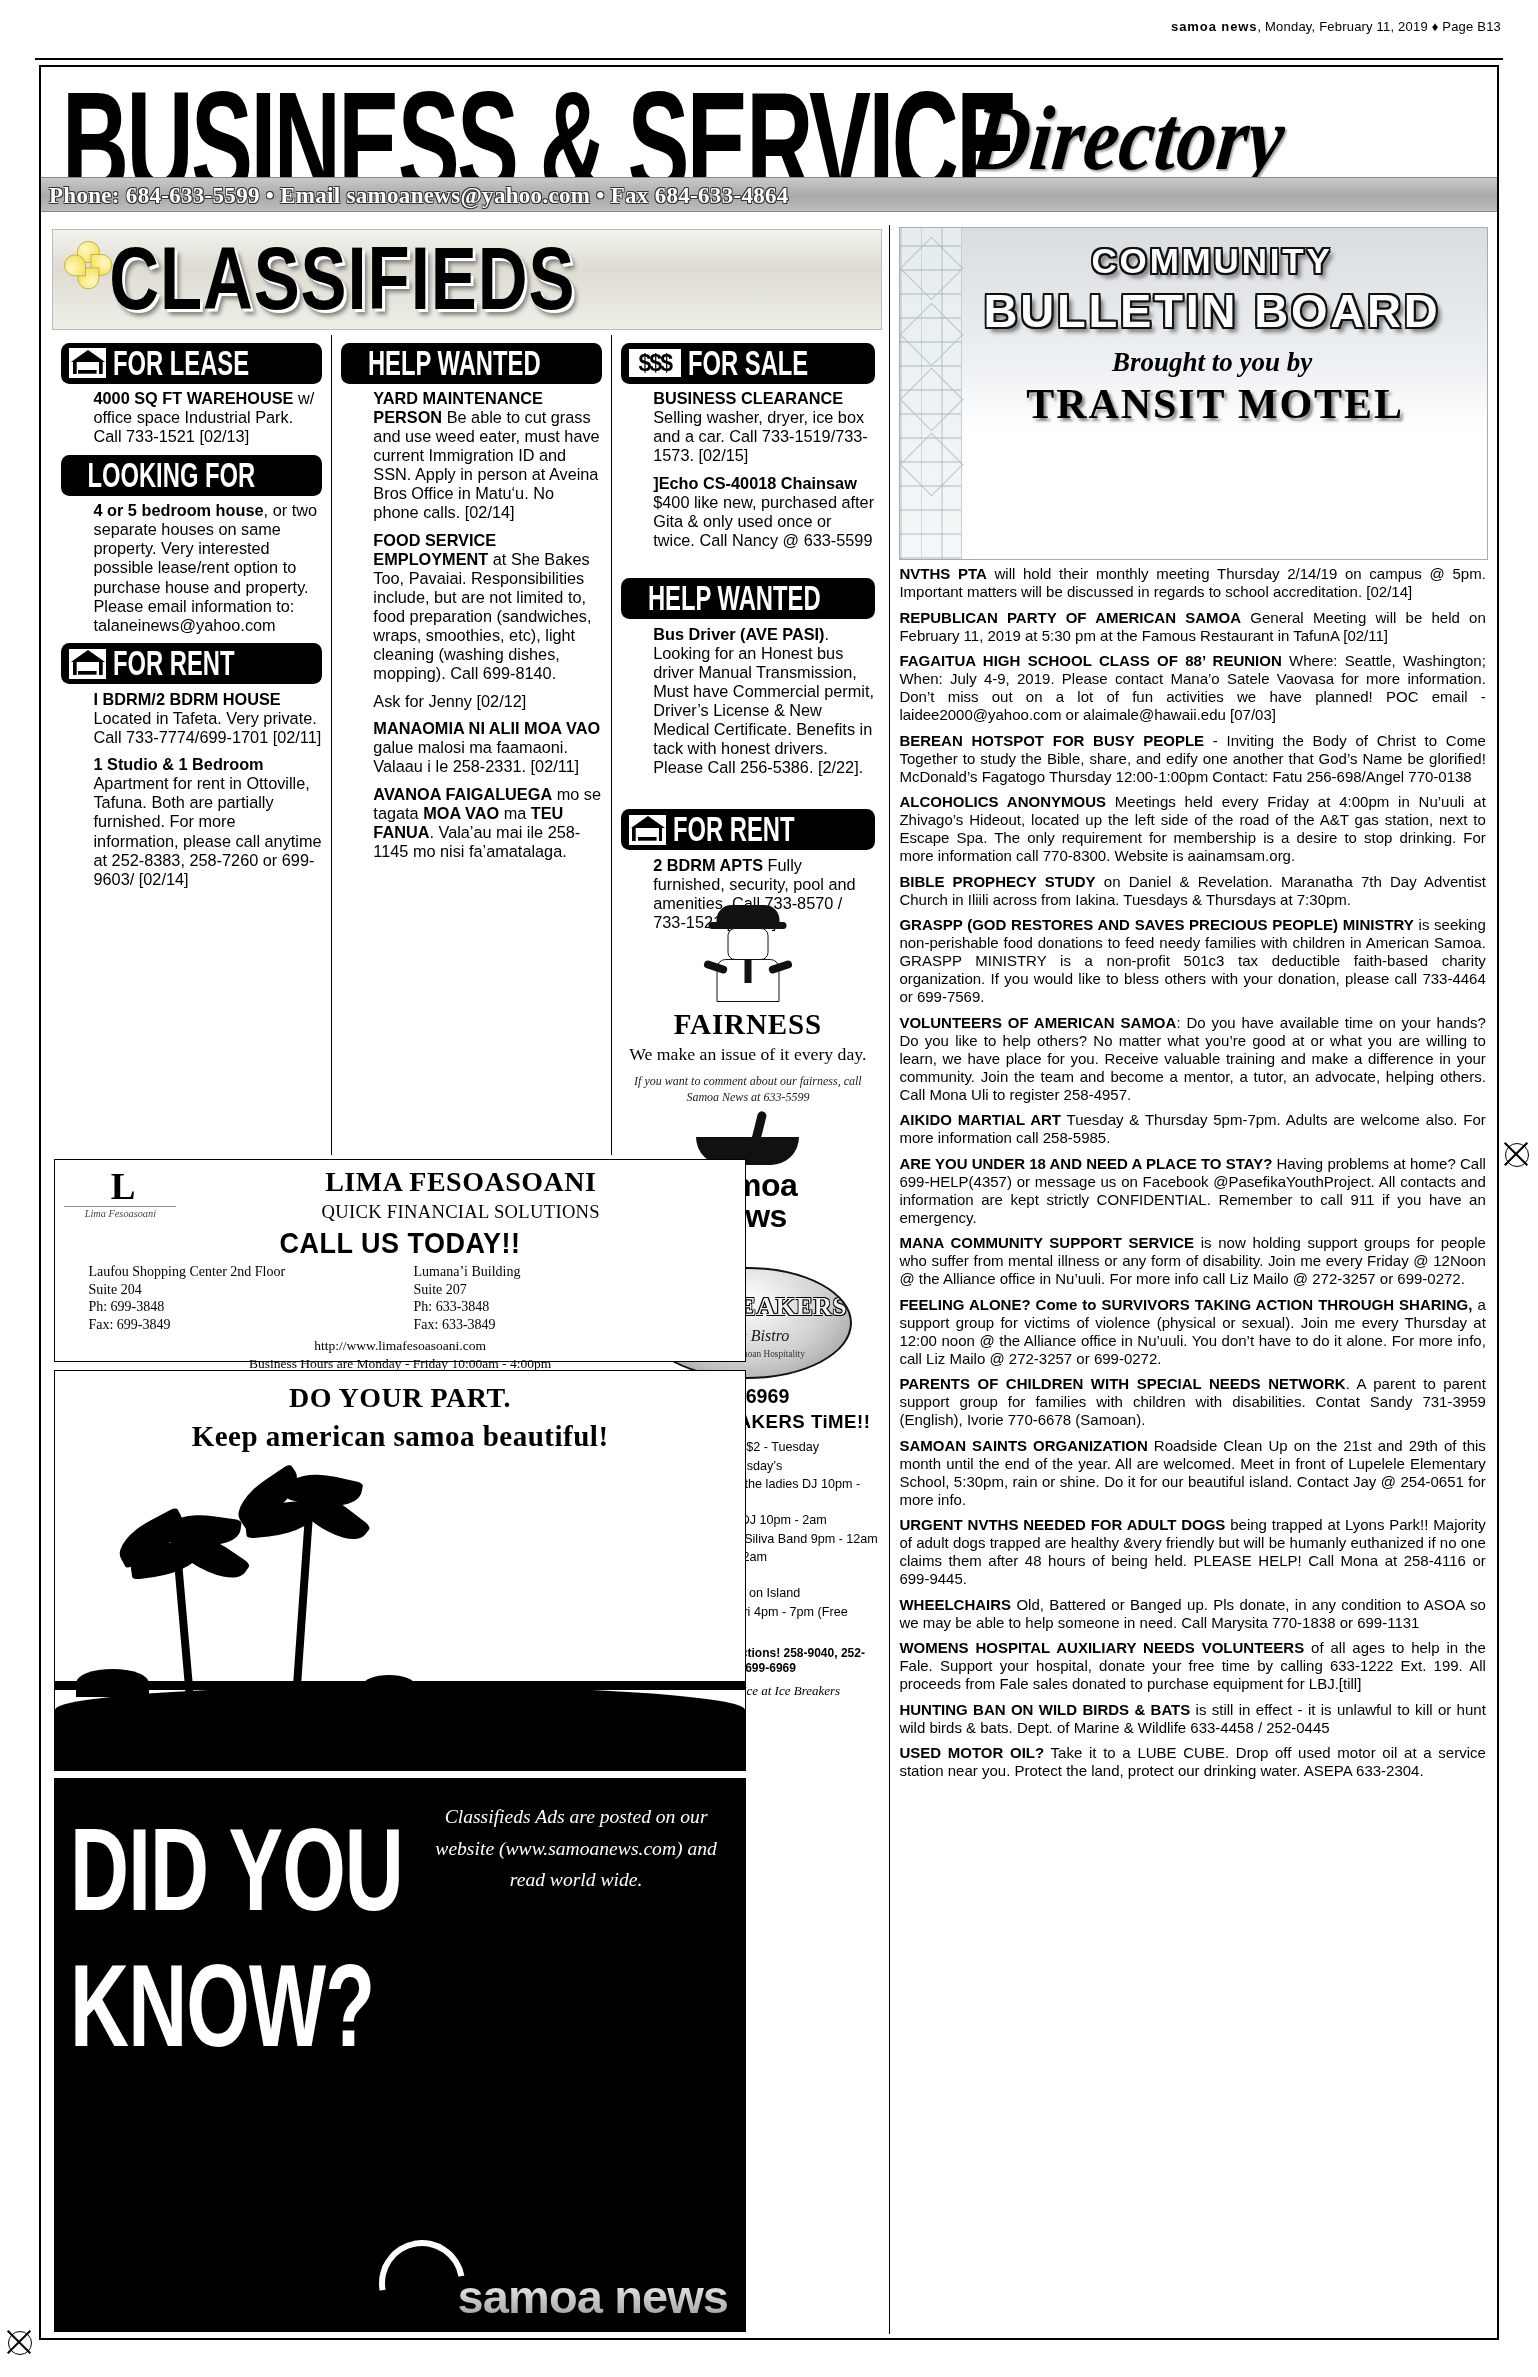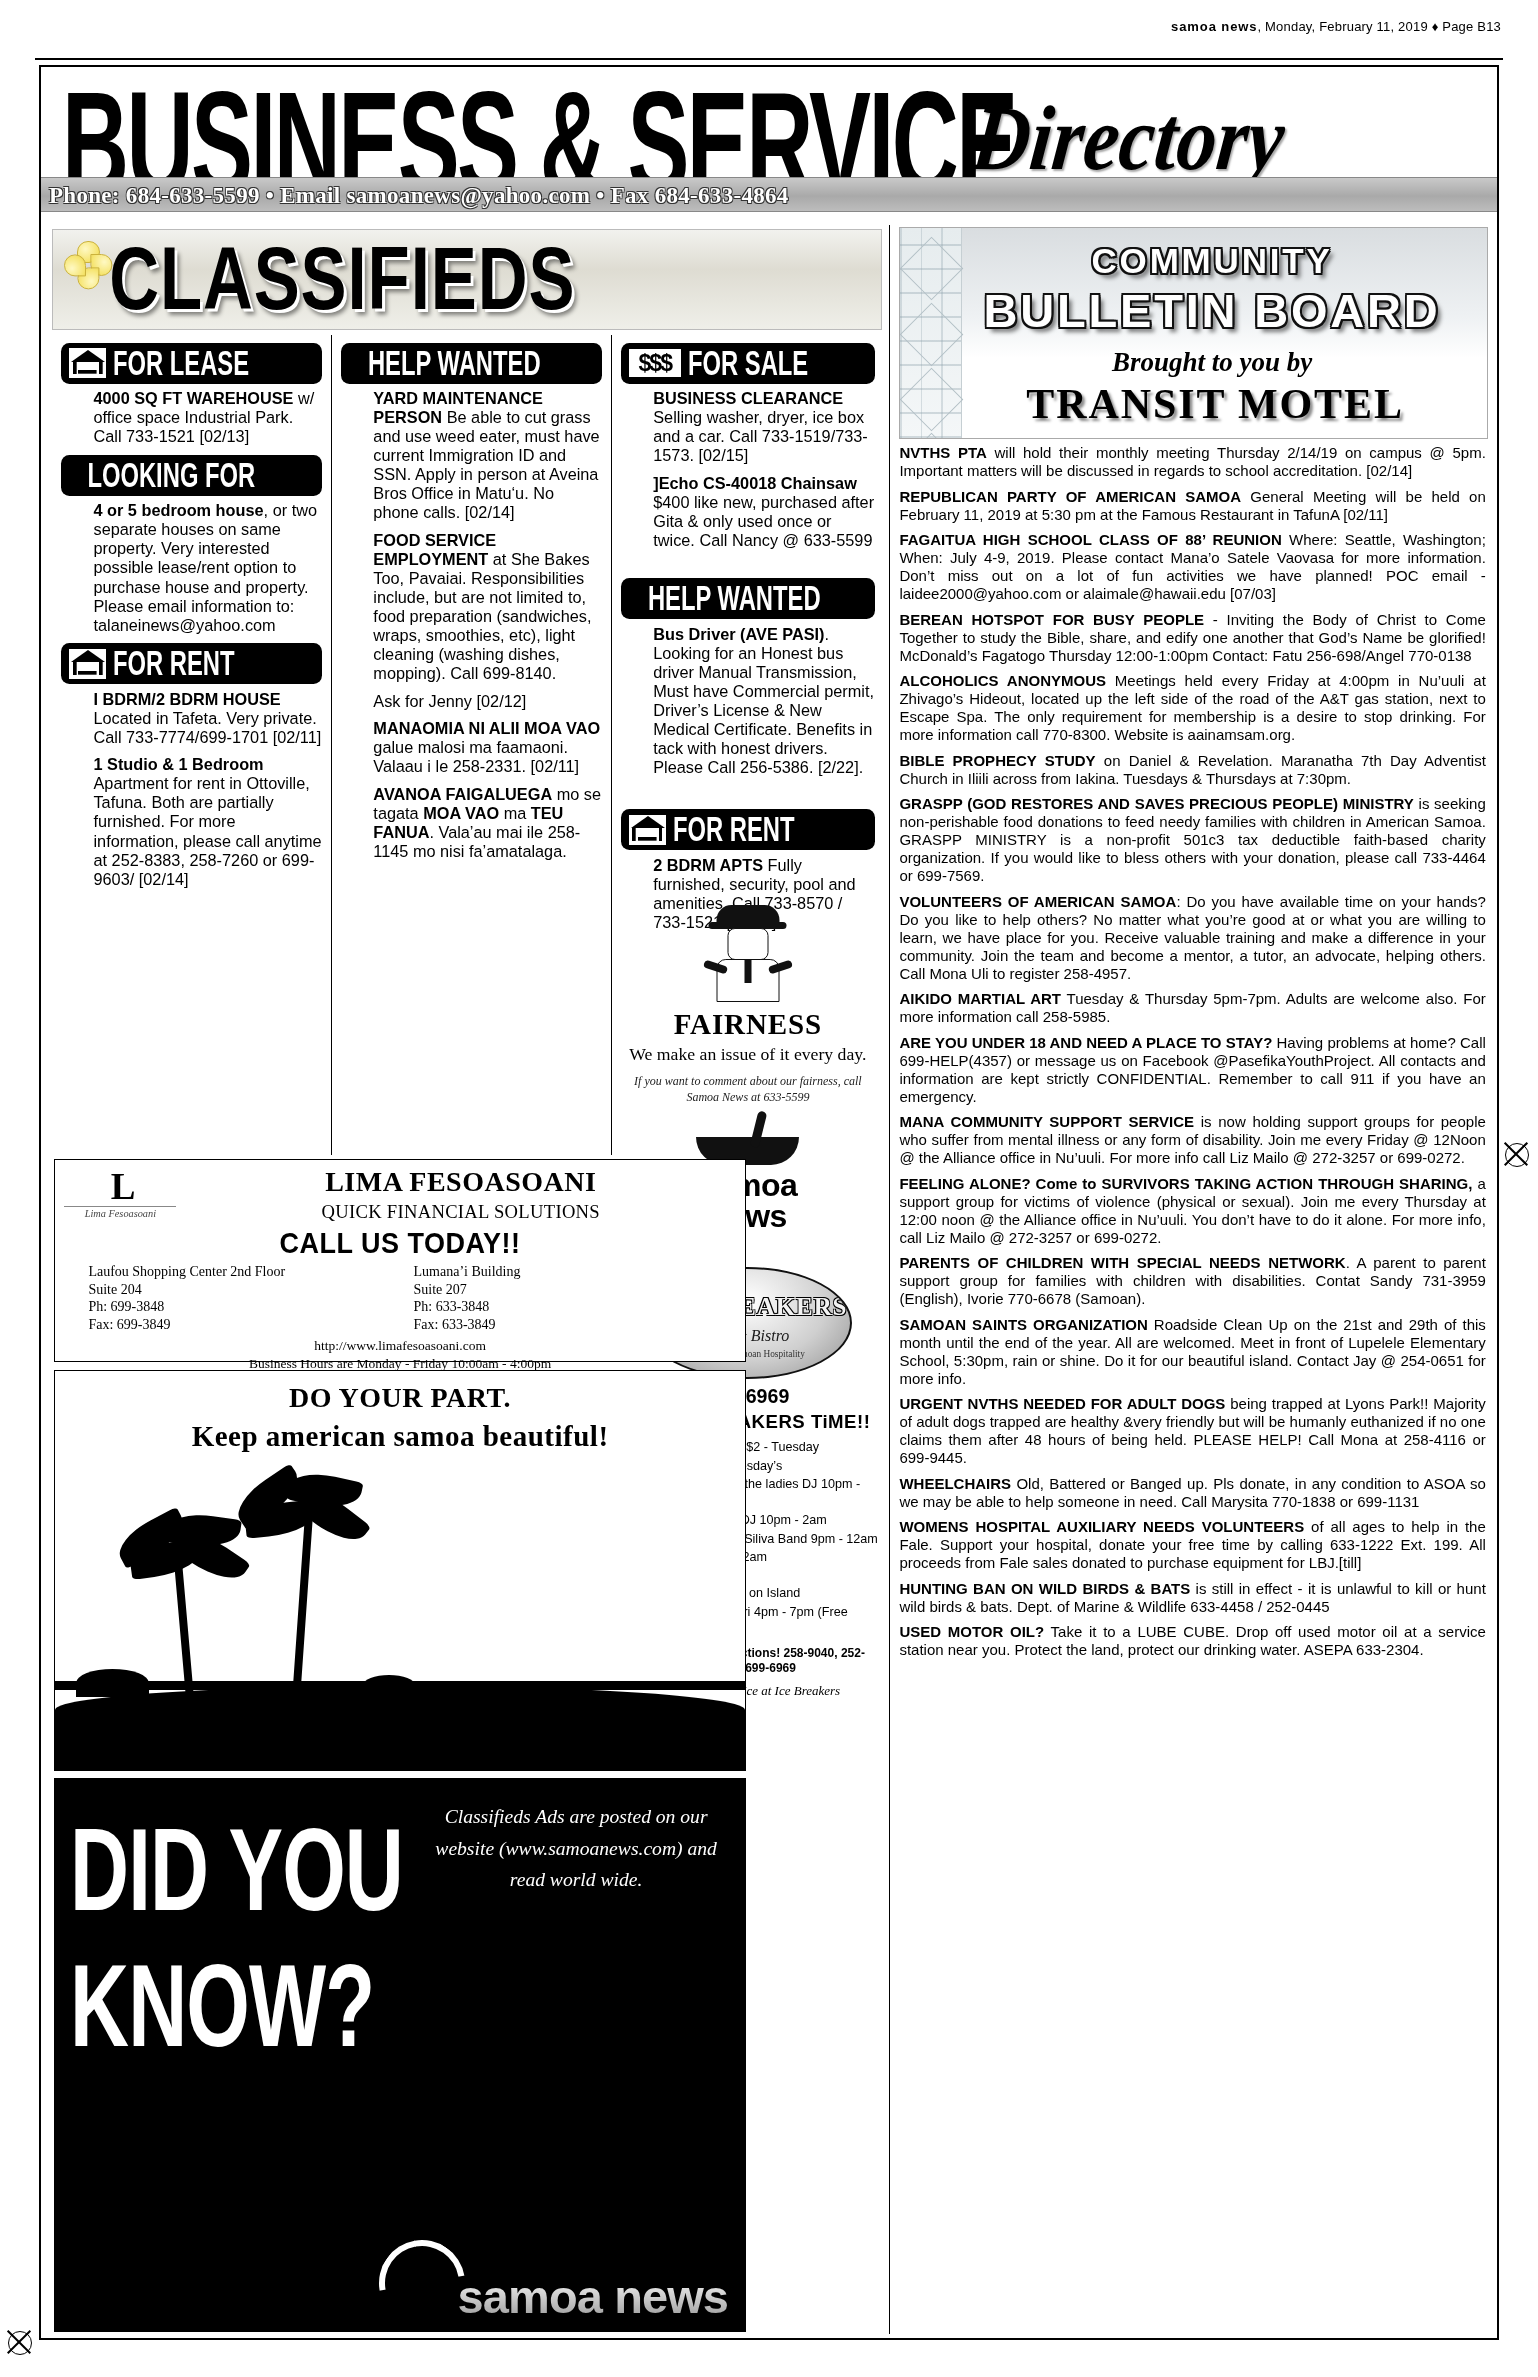--- a/index.html
+++ b/index.html
@@ -215,21 +215,21 @@
     position:absolute; right:280px; bottom:5.6px; width:86px; height:86px;
     border:6.5px solid #fff; border-radius:50%;
     border-right-color:transparent; border-bottom-color:transparent;
     transform:rotate(35deg);
   }
 
   
   .right-pane { position:absolute; left:848px; right:5.6px; top:0; bottom:3.7px; border-left:1.9px solid #000; padding-left:7.5px; }
 
   .cbb-head {
-    position:relative; height:212px; margin:1.9px 3.7px 3.7px 1.9px;
+    position:relative; height:333px; margin:1.9px 3.7px 3.7px 1.9px;
     border:0.9px solid #aaa; overflow:hidden;
     background:linear-gradient(to bottom,#d9dde0 0%,#eef1f3 42%,#ffffff 62%,#ffffff 100%);
   }
   .cbb-side {
     position:absolute; left:0; top:0; bottom:0; width:62px;
     background:
       repeating-linear-gradient(0deg, rgba(140,160,170,.35) 0 1.9px, transparent 1.9px 24px),
       repeating-linear-gradient(90deg, rgba(140,160,170,.3) 0 1.9px, transparent 1.9px 20.5px),
       linear-gradient(#e6ecee,#f4f7f8);
     border-right:0.9px solid #c6cfd3;

